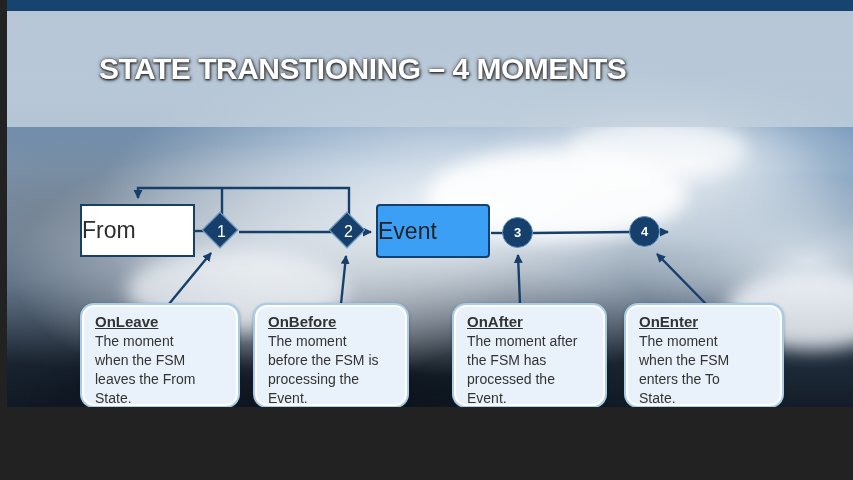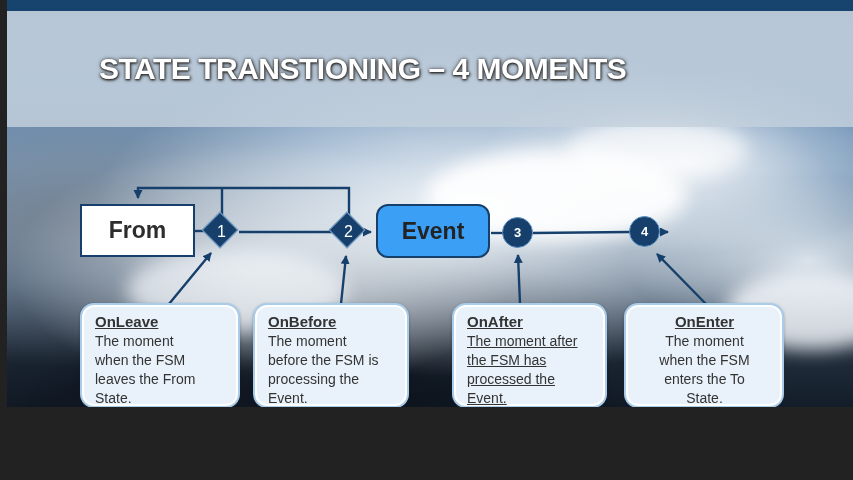--- a/index.html
+++ b/index.html
@@ -31,28 +31,28 @@
     display:flex;align-items:center;
   }
   .slide-title{
     margin-left:92px;font-size:30px;font-weight:700;letter-spacing:-0.5px;color:#FFFFFF;
     text-shadow:0 1px 2px rgba(45,45,45,.95),0 0 4px rgba(70,70,70,.8),1px 1px 3px rgba(50,50,50,.9);
   }
 
   svg.connectors{position:absolute;left:0;top:0;width:853px;height:480px;}
 
   .node{
-    position:absolute;display:flex;align-items:center;justify-content:center;
+    position:absolute;display:flex;align-items:center;justify-content:flex-start;
     background:#FFFFFF;border:2px solid #16406B;color:#2D2D2D;
-    font-size:23px;font-weight:700;box-sizing:border-box;
+    font-size:23px;font-weight:400;box-sizing:border-box;
   }
   .node-from{left:73px;top:204px;width:115px;height:53px;}
   .node-to{left:666px;top:203px;width:114px;height:55px;}
   .node-event{
-    left:369px;top:204px;width:114px;height:54px;border-radius:12px;
+    left:369px;top:204px;width:114px;height:54px;border-radius:4px;
     background:#3B9FF5;border-width:2.5px;color:#232323;
   }
   .diamond{
     width:26px;height:26px;background:#16406B;border:1.5px solid #7FA9D0;
     transform:rotate(45deg);box-sizing:border-box;
   }
   .diamond-wrap{position:absolute;width:29px;height:29px;}
   .diamond-wrap .num{
     position:absolute;left:0;top:0;width:29px;height:29px;
     display:flex;align-items:center;justify-content:center;color:#fff;
@@ -69,22 +69,22 @@
   .m4{left:622px;top:216px;}
 
   .callout{
     position:absolute;top:303px;height:105px;box-sizing:border-box;
     background:#E9F2FA;border:2px solid #A9CCE8;border-radius:14px;
     box-shadow:inset 0 0 0 2px #FFFFFF,0 1px 3px rgba(20,40,60,.35);
     padding:8px 12px 4px 13px;color:#333333;
   }
   .co1{left:73px;width:160px;}
   .co2{left:246px;width:156px;}
-  .co3{left:445px;width:155px;text-decoration:underline;}
-  .co4{left:617px;width:160px;text-align:center;}
+  .co3{left:445px;width:155px;}
+  .co4{left:617px;width:160px;}
   .callout .co-title{
     font-size:15px;font-weight:700;text-decoration:underline;margin-bottom:2px;
   }
   .callout .co-body{
     font-size:14px;line-height:19px;white-space:pre-line;
   }
 </style>
 </head>
 <body>
 

